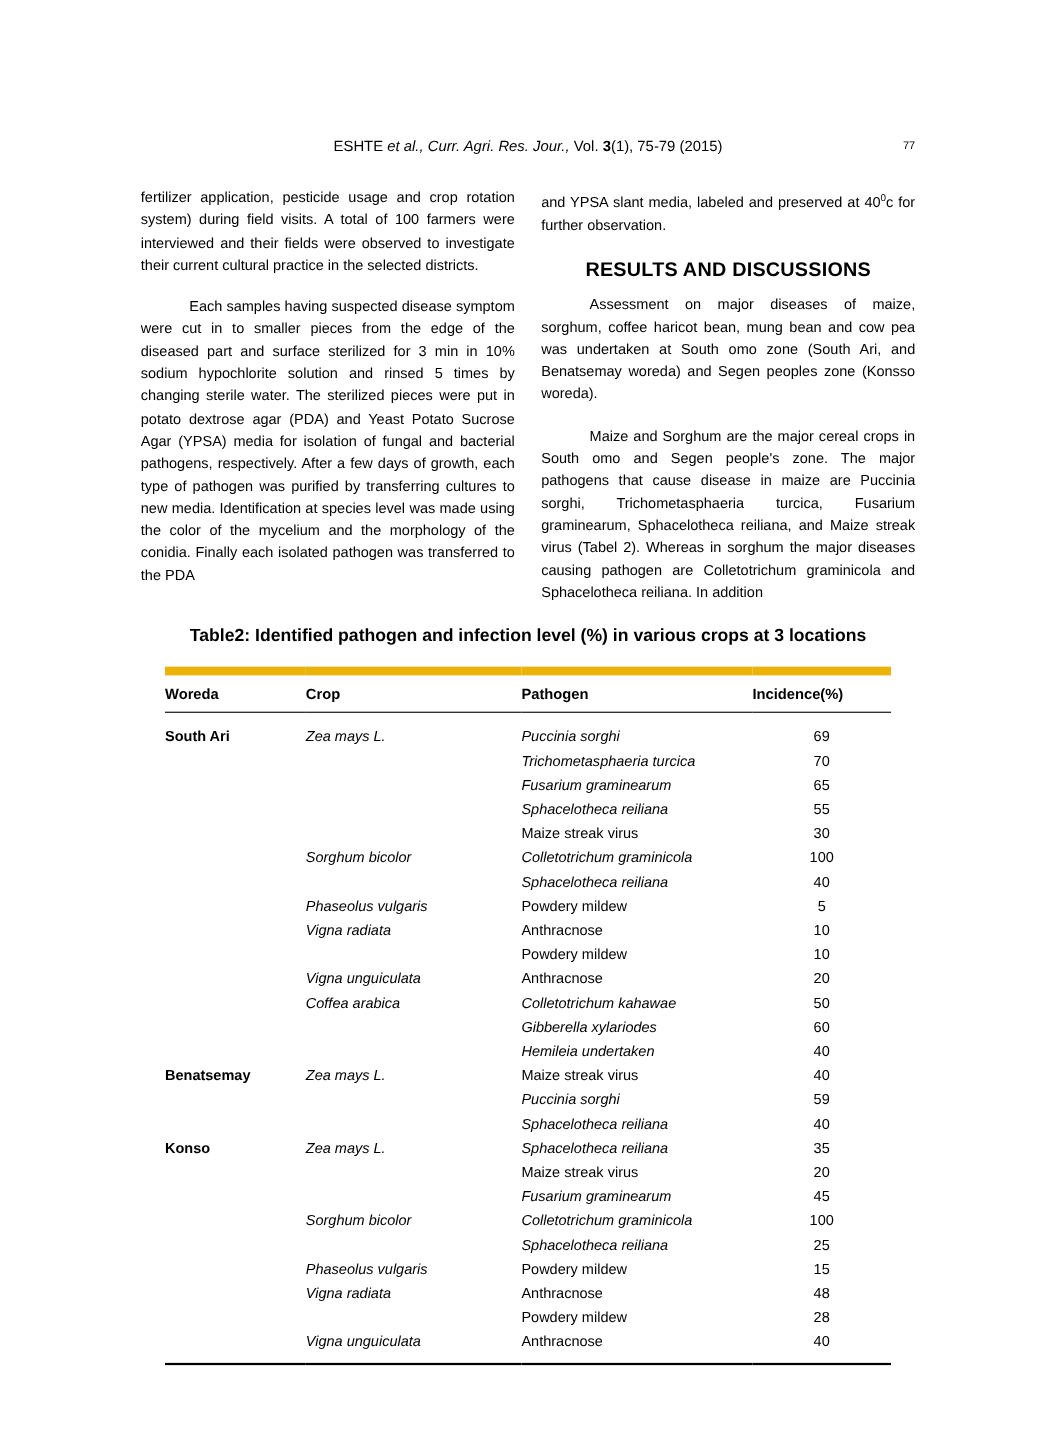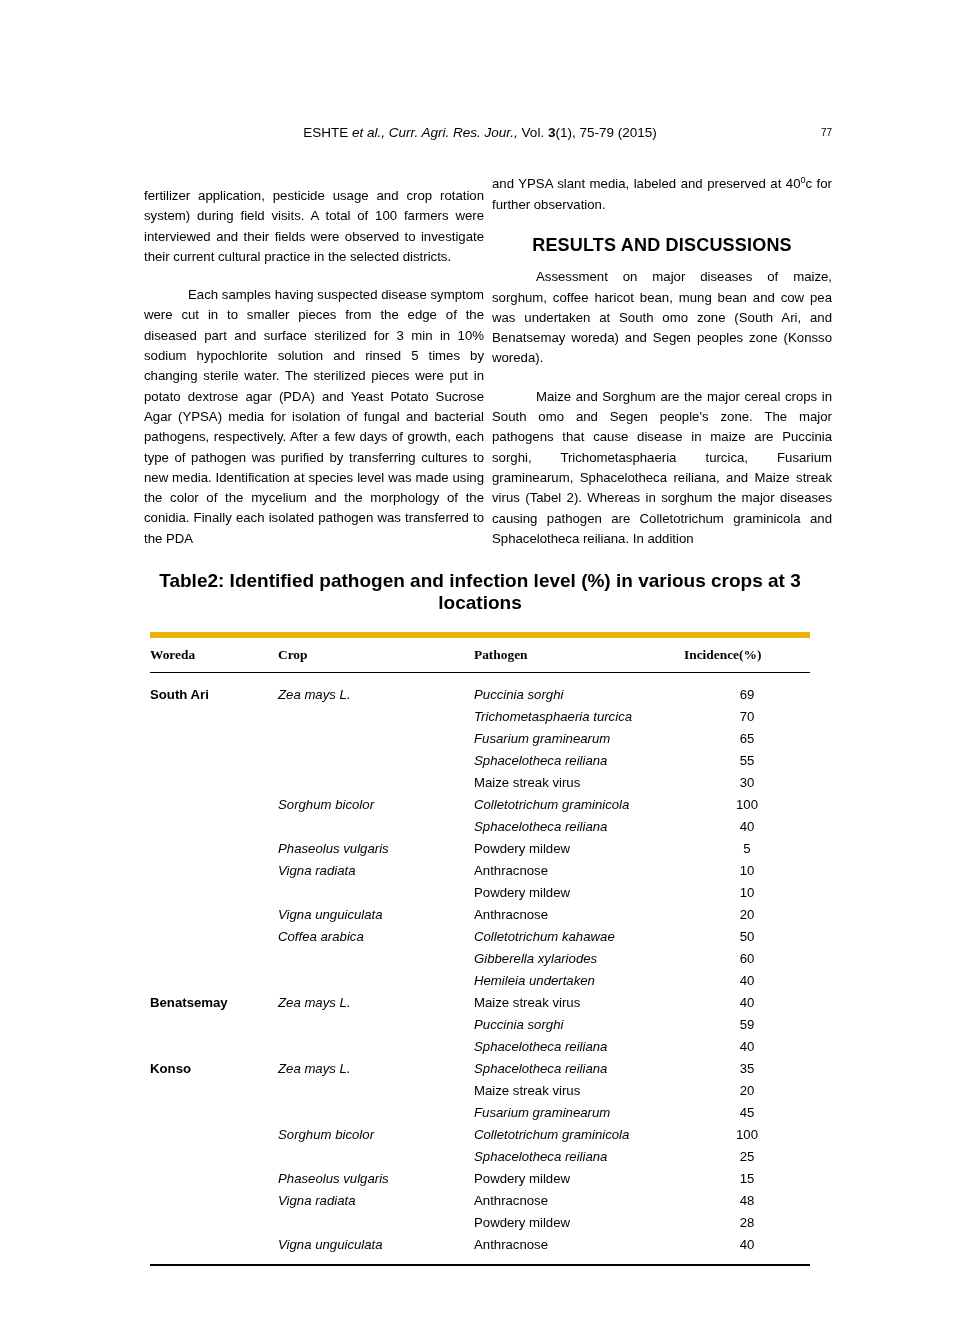--- a/index.html
+++ b/index.html
@@ -50,21 +50,21 @@
     left: 128px;
     top: 170px;
     width: 704px;
   }
   .col {
     width: 340px;
     font-size: 13.2px;
     line-height: 20.3px;
     text-align: justify;
   }
-  .col.left { position: absolute; left: 16px; top: 0; margin-top: 16px; }
+  .col.left { position: absolute; left: 0; top: 0; }
   .col.right { position: absolute; left: 364px; top: 0; }
   .col p {
     margin: 0 0 0 0;
     text-align: justify;
     text-justify: inter-word;
   }
   .col p.indent { text-indent: 44px; }
   .col p.gap { margin-top: 18px; }
   .subhead {
     text-align: center;
@@ -78,41 +78,41 @@
   
   .table-wrap {
     position: absolute;
     left: 128px;
     top: 570px;
     width: 704px;
   }
   .table-caption {
     text-align: center;
     font-weight: bold;
-    font-size: 19px;
+    font-size: 16px;
     margin-bottom: 18px;
   }
   table.data {
     border-collapse: collapse;
     width: 660px;
     margin-left: 22px;
     font-size: 13.2px;
   }
   table.data th {
     text-align: left;
     font-weight: bold;
     padding: 9px 0 9px 0;
     font-size: 13.4px;
   }
   table.data td {
     padding: 1px 0 1px 0;
     vertical-align: top;
     line-height: 20px;
   }
-  .rule-top { border-top: 6px solid #eab308; font-family: Liberation Serif, serif; }
+  .rule-top { border-top: 8px solid #eab308; }
   .rule-mid { border-bottom: 1.3px solid #000; }
   .rule-bot { border-bottom: 2px solid #000; }
   th.c-woreda, td.c-woreda { width: 128px; padding-left: 8px; }
   th.c-crop,   td.c-crop   { width: 196px; }
   th.c-path,   td.c-path   { width: 210px; }
   th.c-inc,    td.c-inc    { width: 126px; text-align: center; }
   th.c-inc { text-align: left; padding-left: 42px; }
   td.c-woreda { font-weight: bold; }
   td.c-crop { font-style: italic; }
   td.pi { font-style: italic; }

